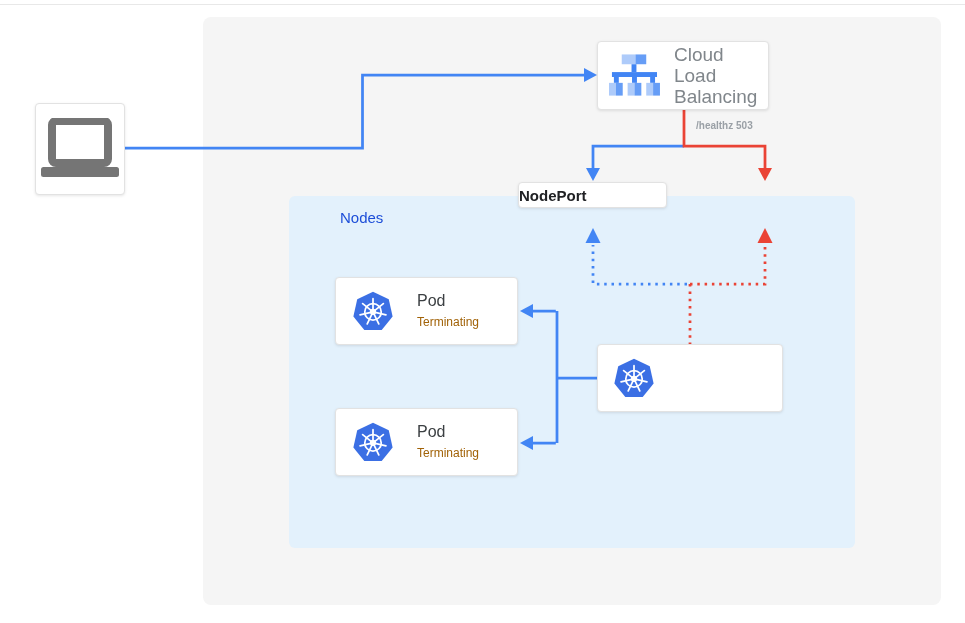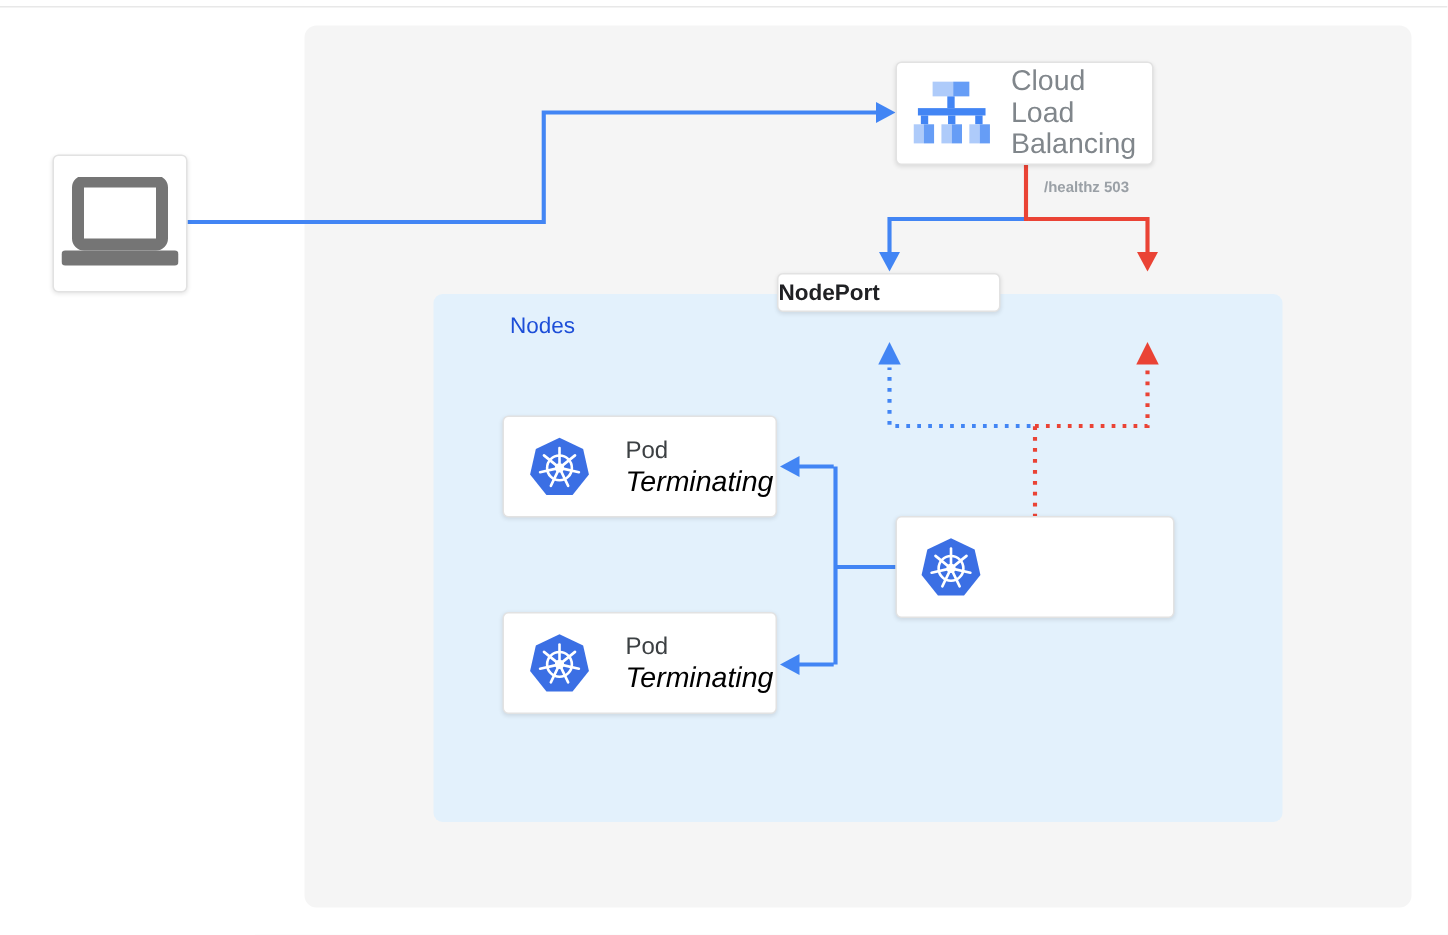--- a/index.html
+++ b/index.html
@@ -18,21 +18,21 @@
   .lb .txt{margin-left:14px;width:96px;font-size:19px;line-height:21px;color:#80868b;}
   .nodeport{left:518px;top:182px;width:149px;height:26px;justify-content:flex-start;}
   .hcnodeport{left:689px;top:182px;width:151px;height:43px;justify-content:center;text-align:center;}
   .bold-label{font-size:15px;font-weight:bold;color:#202124;line-height:19px;width:110px;}
   .nodeport .bold-label{width:auto;}
   .pod1{left:335px;top:277px;width:183px;height:68px;padding-left:15px;}
   .pod2{left:335px;top:408px;width:183px;height:68px;padding-left:15px;}
   .kproxy{left:597px;top:344px;width:186px;height:68px;padding-left:14px;}
   .k8s-entry .txt{margin-left:22px;}
   .k8s-entry .title{font-size:16px;color:#3c4043;line-height:22px;}
-  .k8s-entry .sub{font-size:19px;color:#000000;line-height:20px;font-style:italic;}
+  .k8s-entry .sub{font-size:12px;color:#a16207;line-height:20px;}
   .healthz{position:absolute;left:696px;top:120px;font-size:10px;font-weight:bold;color:#9aa0a6;}
   .k8slogo{width:44px;height:44px;flex:0 0 44px;}
 </style>
 </head>
 <body>
 
 <div class="canvas">
   <div class="top-rule"></div>
   <div class="panel"></div>
 

